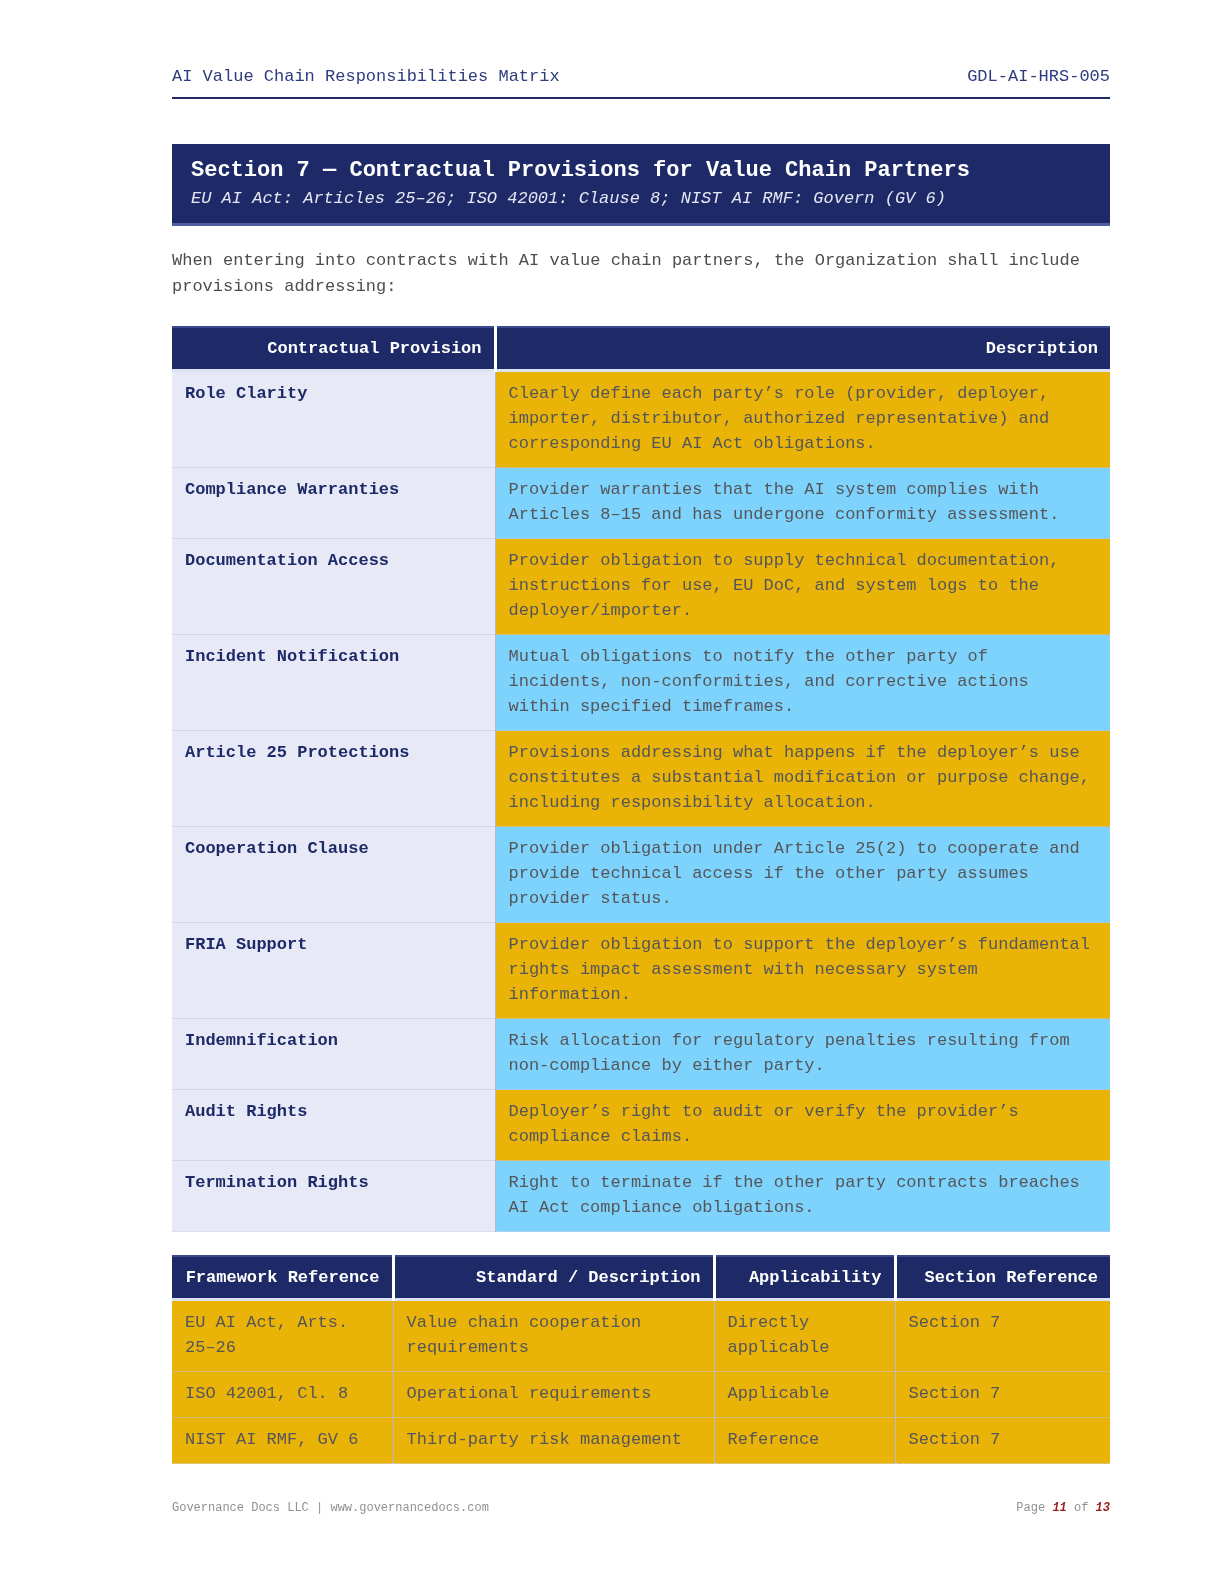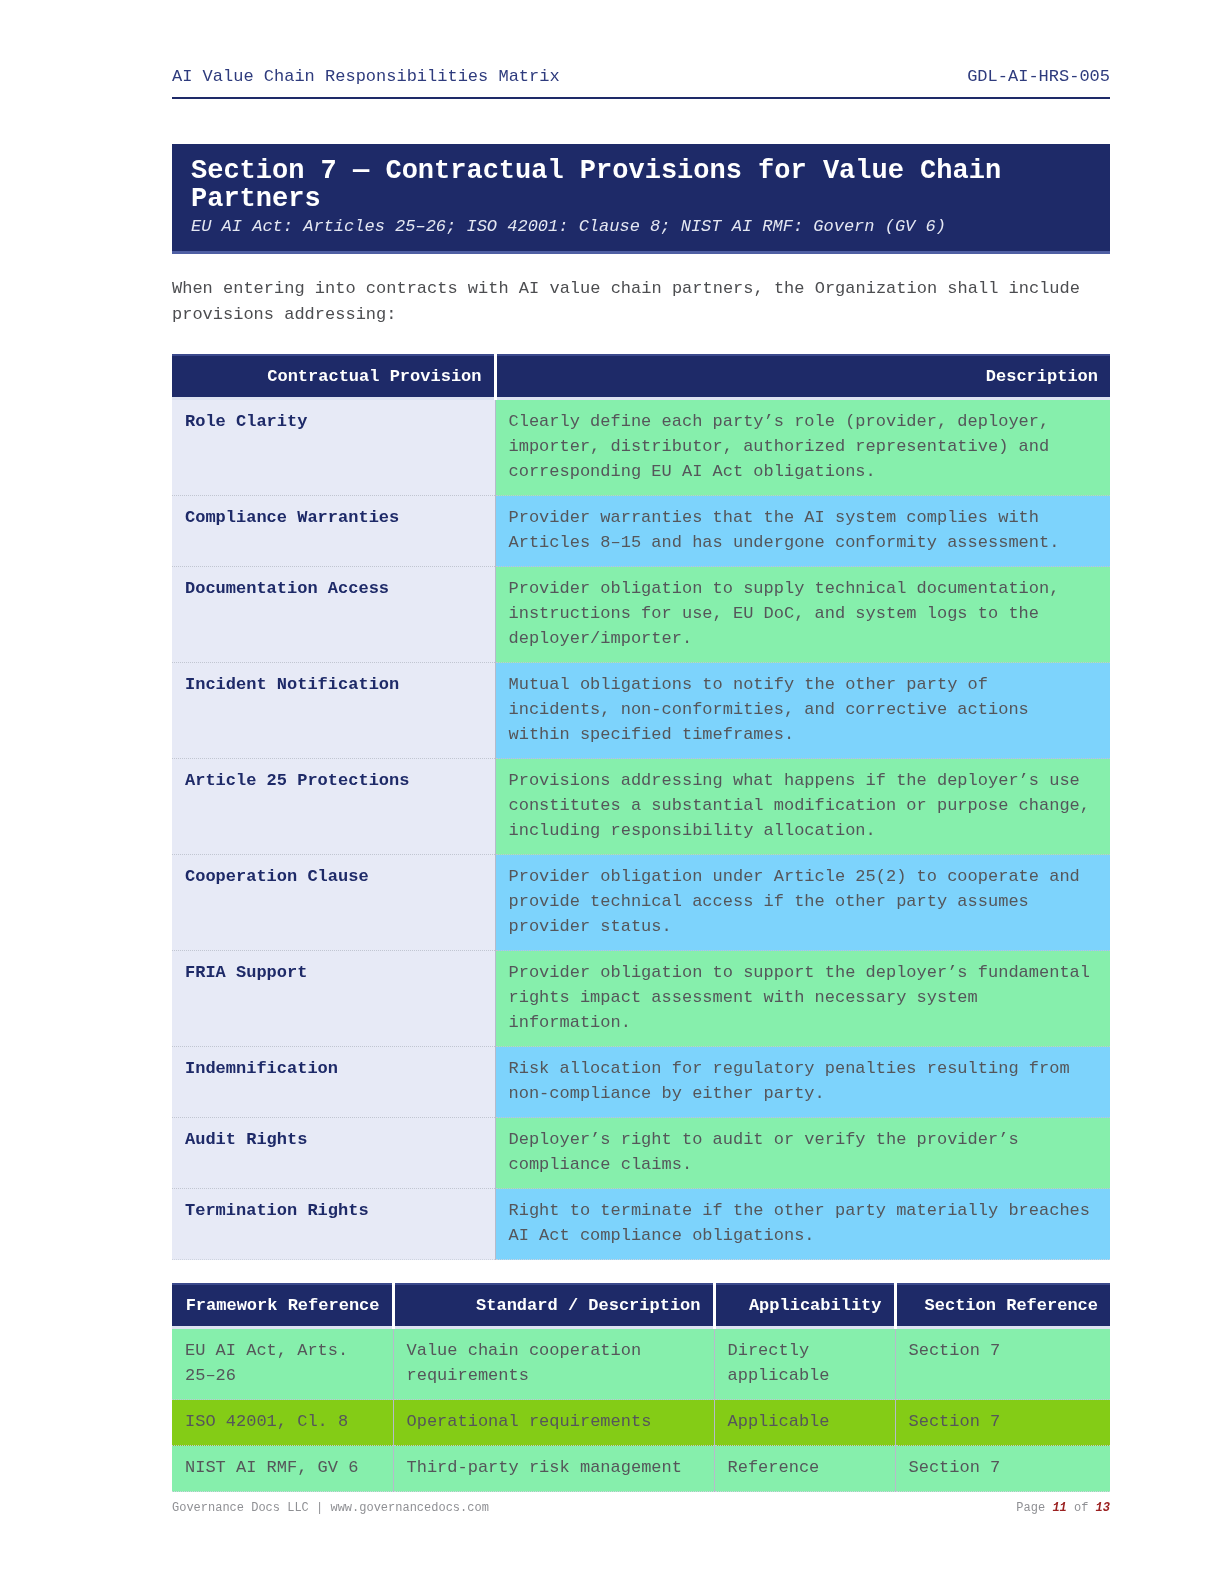--- a/index.html
+++ b/index.html
@@ -19,21 +19,21 @@
     border-bottom: 2px solid #1e2a68;
     color: #2e3b7d; font-size: 17px; line-height: 22px;
   }
   
   .banner {
     margin: 45px 143px 0;
     background: #1e2a68;
     border-bottom: 3px solid #4f5fa3;
     padding: 13px 19px 12px;
   }
-  .banner-title { color: #ffffff; font-size: 27px; font-weight: bold; line-height: 28px; }
+  .banner-title { color: #ffffff; font-size: 22px; font-weight: bold; line-height: 28px; }
   .banner-subtitle { color: #e4e7f2; font-size: 17px; font-style: italic; line-height: 24px; margin-top: 2px; }
   
   .intro {
     margin: 22px 143px 0;
     font-size: 17px; line-height: 26px; color: #4c4d50;
   }
   
   table {
     width: 938px; margin: 26px 143px 0;
     border-collapse: collapse; table-layout: fixed;
@@ -43,31 +43,31 @@
     background: #1e2a68; color: #ffffff;
     font-size: 17px; font-weight: bold; line-height: 22px;
     text-align: right; vertical-align: top;
     padding: 10px 12px 9px 13px;
     border-top: 2px solid #3b498c;
   }
   th + th { border-left: 3px solid #ffffff; }
   thead tr { border-bottom: 3px solid #dde2f1; }
   td {
     font-size: 17px; line-height: 25px; color: #55565a;
-    vertical-align: top; background: #86efac;
+    vertical-align: top; background: #eab308;
     padding: 9px 12px 11px 13px;
   }
   td + td { border-left: 1px solid #b5bbca; }
   tbody tr + tr { border-top: 1px dotted #c1c6d1; }
   tbody tr:last-child { border-bottom: 1px dotted #ced3de; }
   .t1 td.provision {
     background: #e7eaf6; color: #1e2a68; font-weight: bold;
   }
   .t1 tr.alt td.desc { background: #7dd3fc; }
-  .t2 tr.alt td { background: #84cc16; }
+  .t2 tr.alt td { background: #eab308; }
   
   .doc-footer {
     position: absolute; left: 143px; right: 143px; top: 1498px;
     display: flex; justify-content: space-between; align-items: baseline;
     font-size: 12px; color: #8f9094; line-height: 21px;
   }
   .page-num { color: #9b2121; font-style: italic; font-weight: bold; text-align: right; }
 </style>
 </head>
 <body>
@@ -129,21 +129,21 @@
       <tr class="alt">
         <td class="provision">Indemnification</td>
         <td class="desc">Risk allocation for regulatory penalties resulting from non-compliance by either party.</td>
       </tr>
       <tr>
         <td class="provision">Audit Rights</td>
         <td class="desc">Deployer’s right to audit or verify the provider’s compliance claims.</td>
       </tr>
       <tr class="alt">
         <td class="provision">Termination Rights</td>
-        <td class="desc">Right to terminate if the other party materially breaches AI Act compliance obligations.</td>
+        <td class="desc">Right to terminate if the other party contracts breaches AI Act compliance obligations.</td>
       </tr>
     </tbody>
   </table>
 
   <table class="t2">
     <colgroup>
         <col style="width:221px">
         <col style="width:321px">
         <col style="width:181px">
         <col style="width:215px">

